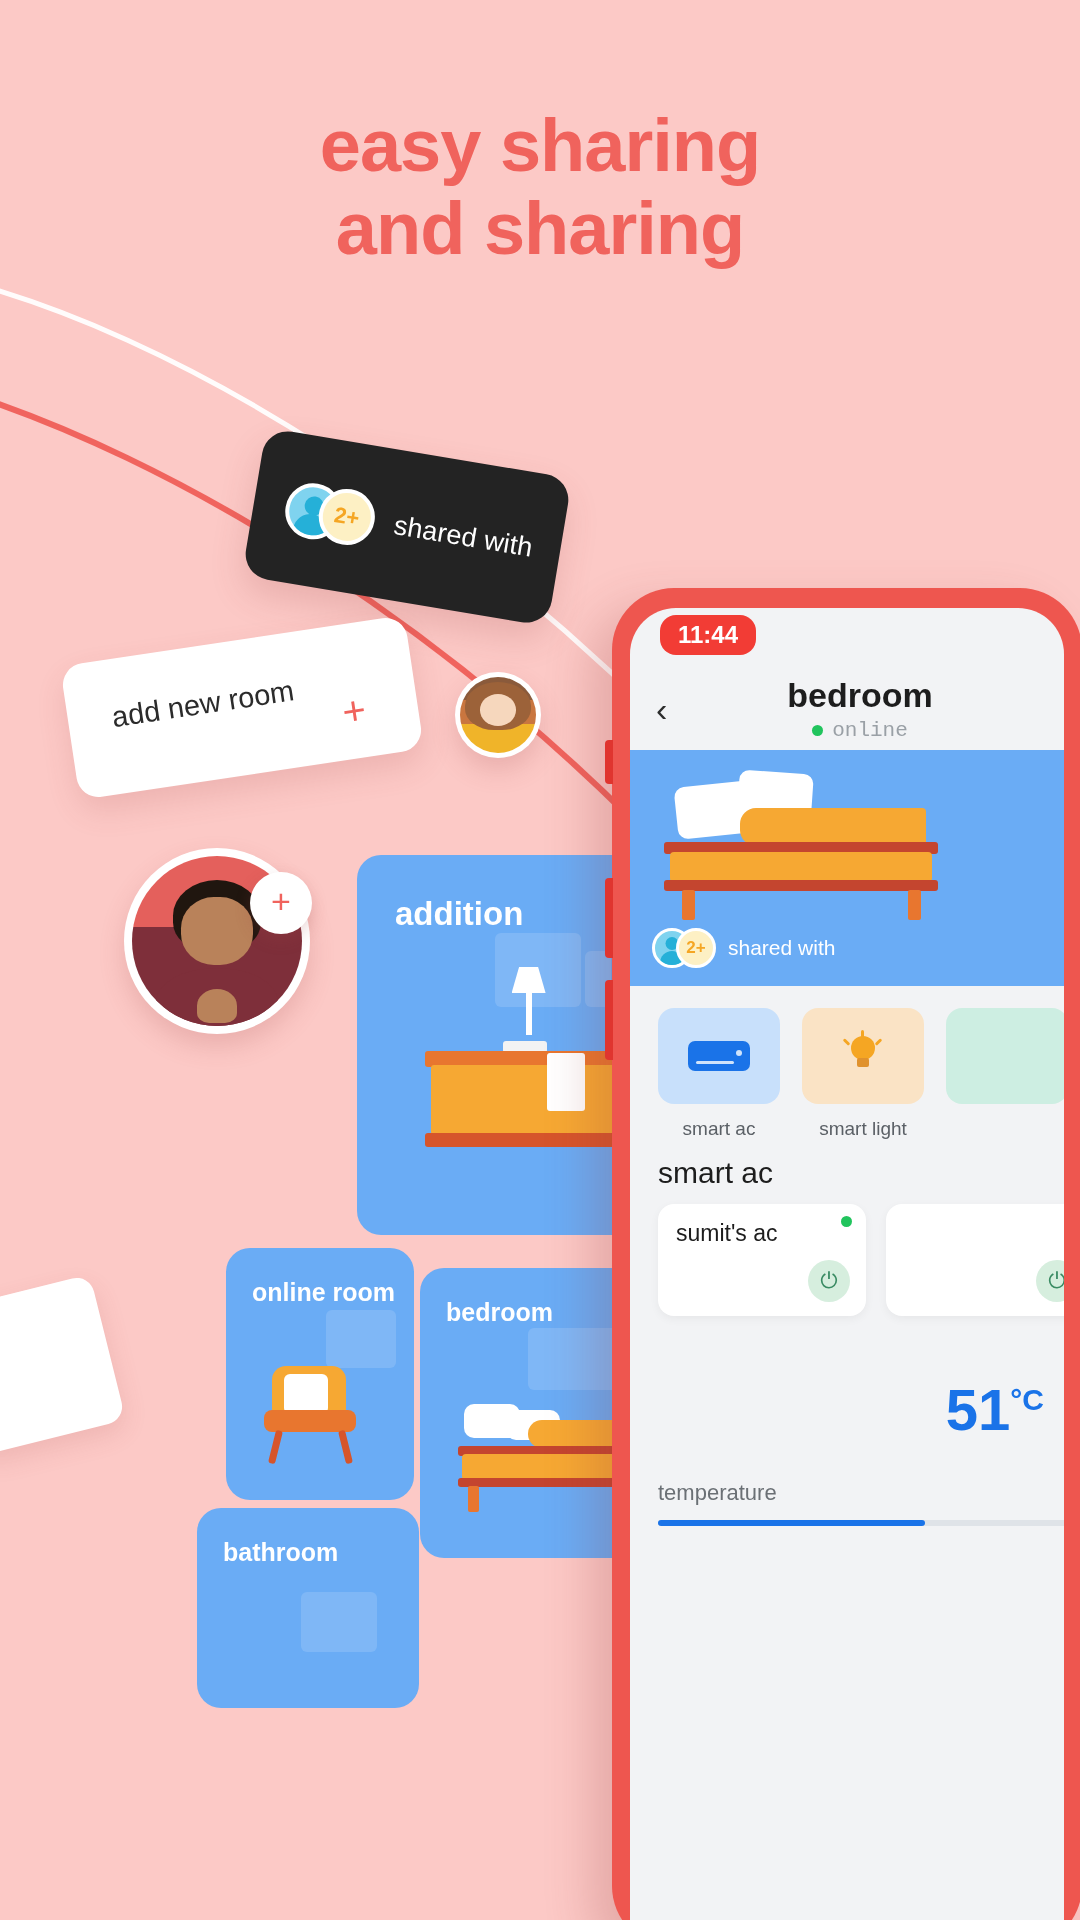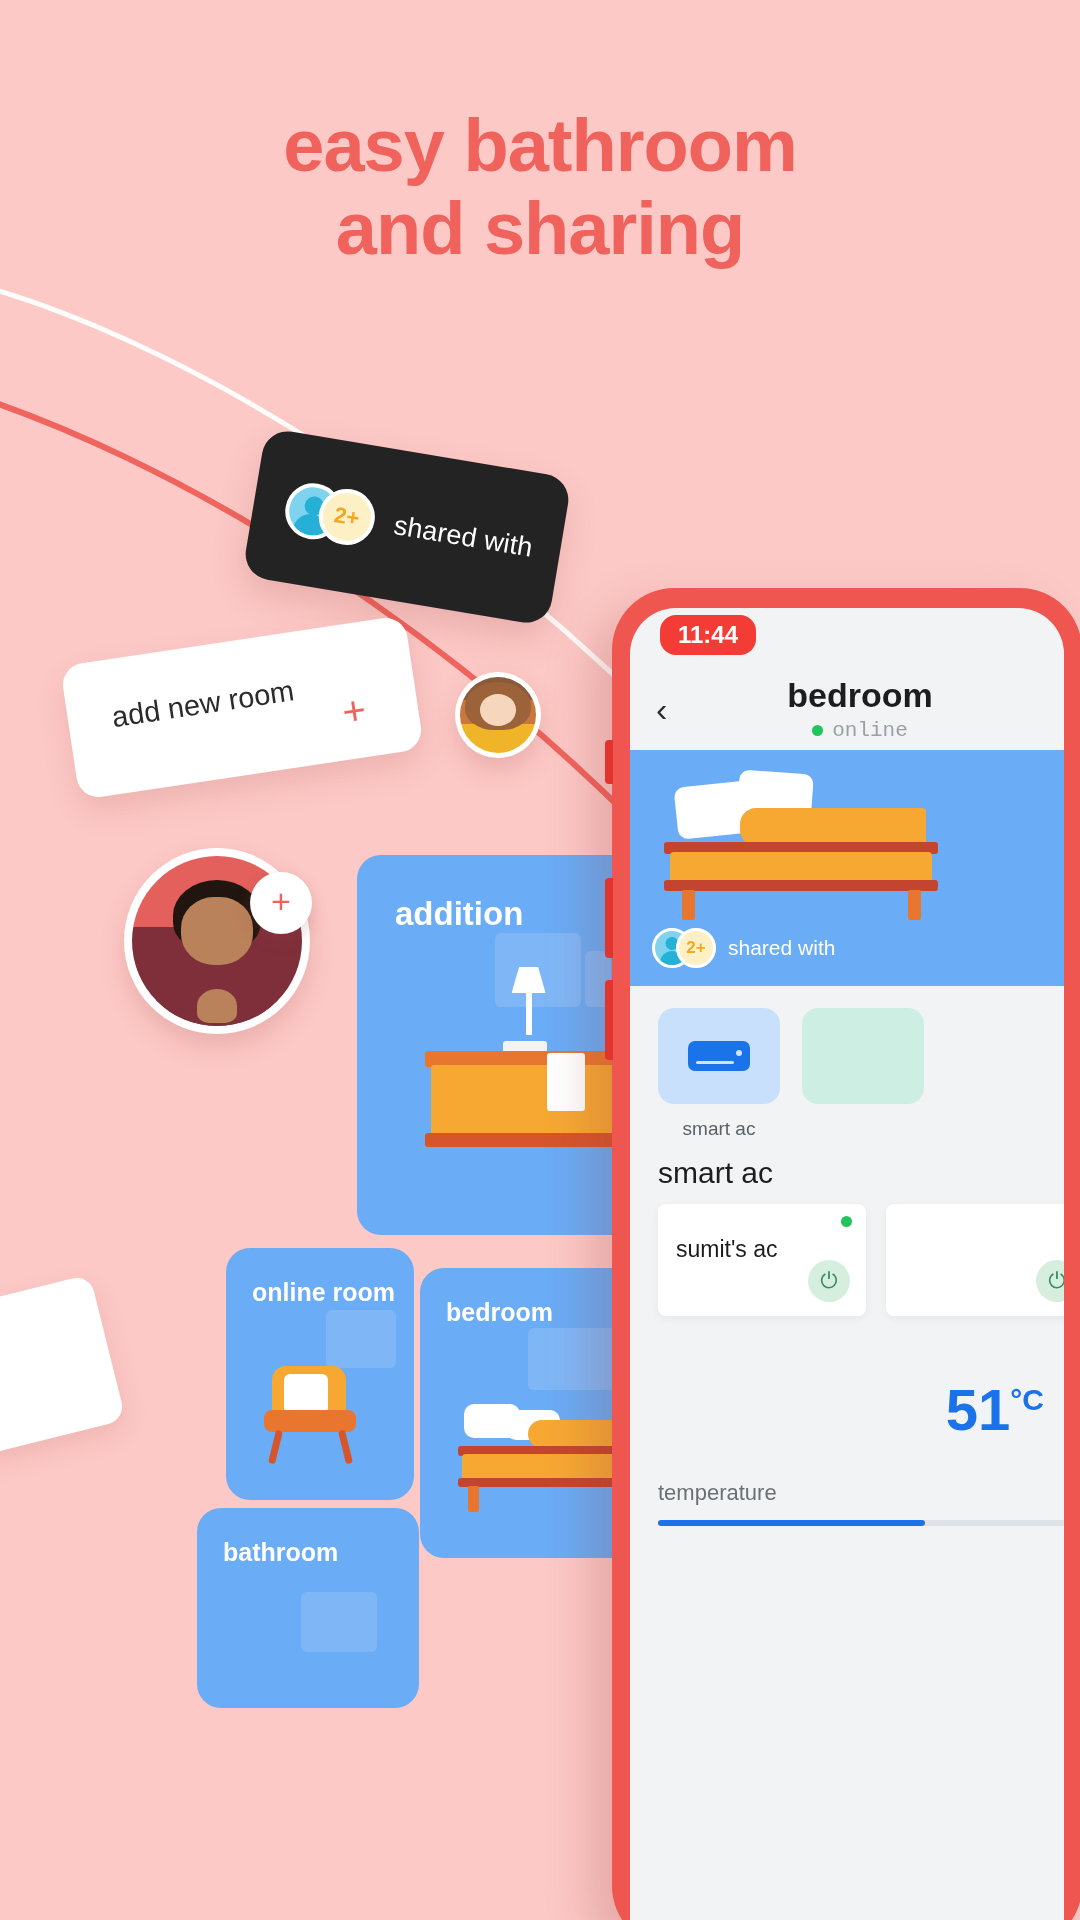--- a/index.html
+++ b/index.html
@@ -247,22 +247,22 @@
   #section-title {
     position: absolute; left: 28px; top: 548px;
     font-size: 30px; color: #1d1d1d; font-weight: 400;
   }
   #device-row {
     position: absolute; left: 28px; top: 596px;
     display: flex; gap: 20px;
   }
   .device-card {
     width: 208px; height: 112px; flex: none;
-    background: #fff; border-radius: 8px;
-    position: relative; padding: 32px 18px;
+    background: #fff; border-radius: 16px;
+    position: relative; padding: 16px 18px;
     box-shadow: 0 3px 10px rgba(0,0,0,.05);
   }
   .device-name { font-size: 23px; color: #1d1d1d; }
   .device-dot {
     position: absolute; right: 14px; top: 12px;
     width: 11px; height: 11px; border-radius: 50%; background: #21c45d;
   }
   .power-btn {
     position: absolute; right: 16px; bottom: 14px;
     width: 42px; height: 42px; border-radius: 50%;
@@ -298,21 +298,21 @@
 <body>
 
 <div id="stage">
 
   <svg id="swoosh-svg" viewBox="0 0 1080 1920">
     <path d="M -60 275 C 180 330 470 520 700 760 C 830 900 900 1020 960 1160" fill="none" stroke="#ffffff" stroke-width="5" stroke-linecap="round" opacity="0.95"></path>
     <path d="M -60 385 C 180 455 470 640 690 880 C 810 1010 880 1120 930 1230" fill="none" stroke="#ef5f59" stroke-width="6" stroke-linecap="round" opacity="0.95"></path>
   </svg>
 
   <h1 id="headline">
-    <span class="l">easy bathroom</span>
+    <span class="l">easy sharing</span>
     <span class="l">and sharing</span>
   </h1>
 
   <div id="shared-card">
     <div class="avstack">
       <div class="av av-blue">
         <span class="head"></span>
           <span class="body"></span>
       </div>
       <div class="av av-yellow">2+</div>
@@ -426,20 +426,32 @@
       </div>
 
       <div id="device-chips">
         <div class="chip">
           <div class="chip-box chip-ac">
             <span class="ac-glyph"></span>
           </div>
           <div class="chip-label">smart ac</div>
         </div>
         <div class="chip">
+          <div class="chip-box chip-light">
+            <span class="bulb-glyph">
+              <span class="b"></span>
+                <span class="n"></span>
+              <span class="r" style="left:18px;top:-2px;"></span>
+              <span class="r" style="left:2px;top:6px;transform:rotate(-45deg);"></span>
+              <span class="r" style="left:34px;top:6px;transform:rotate(45deg);"></span>
+            </span>
+          </div>
+          <div class="chip-label">smart light</div>
+        </div>
+        <div class="chip">
           <div class="chip-box chip-third"></div>
           <div class="chip-label"></div>
         </div>
       </div>
 
       <div id="section-title">smart ac</div>
 
       <div id="device-row">
         <div class="device-card">
           <span class="device-dot"></span>

